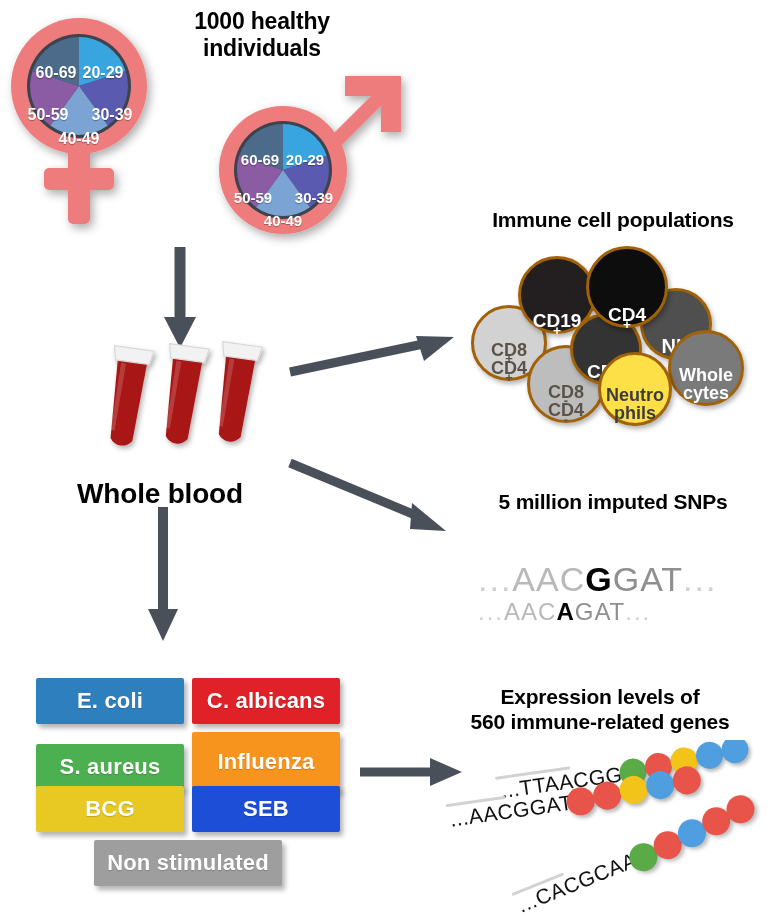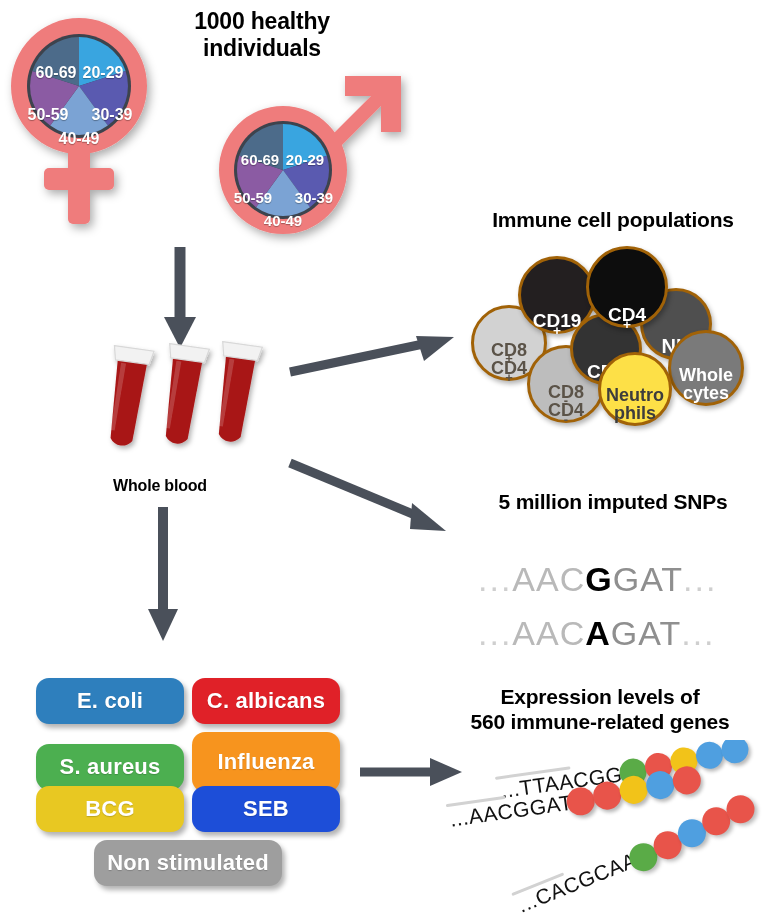--- a/index.html
+++ b/index.html
@@ -68,21 +68,21 @@
     letter-spacing: 1px;
   }
   .snp-faint { color: #b9b9b9; }
   .snp-mid   { color: #8f8f8f; }
   .snp-dark  { color: #000000; font-weight: bold; }
   .snp-dots  { color: #cfcfcf; letter-spacing: 2px; }
 
   
   .pill {
     position: absolute;
-    border-radius: 13px;
+    border-radius: 2px;
     display: flex;
     align-items: center;
     justify-content: center;
     color: #ffffff;
     font-weight: bold;
     font-size: 22px;
     letter-spacing: 0.2px;
     box-shadow: 3px 4px 5px rgba(0,0,0,0.30);
     text-shadow: 0 1px 1px rgba(0,0,0,0.18);
   }
@@ -204,21 +204,21 @@
       <g filter="url(#tshadow)">
         <g transform="rotate(8 138 58)">
           <path d="M122,12 L152,12 L148,96 A13,13 0 0,1 126,96 Z" fill="#a81414"></path>
           <path d="M117,4 L157,4 L154,18 L120,18 Z" fill="#f2f2f2" stroke="#d8d8d8" stroke-width="1.2"></path>
           <path d="M126,20 L131,20 L129,88 L125,88 Z" fill="#ffffff" opacity="0.18"></path>
         </g>
       </g>
     </svg>
   </div>
 
-  <div class="abs heading" style="left:60px; top:477px; width:200px; font-size:16px;">Whole blood</div>
+  <div class="abs heading" style="left:60px; top:477px; width:200px; font-size:28px;">Whole blood</div>
 
   <svg class="abs" style="left:288px; top:330px; width:175px; height:50px;" width="175" height="50" viewBox="0 0 175 50">
     <line x1="2" y1="42" x2="140" y2="13" stroke="#4a505a" stroke-width="9"></line>
     <polygon points="166,7 128,6 136,31" fill="#4a505a"></polygon>
   </svg>
 
   <svg class="abs" style="left:288px; top:455px; width:175px; height:90px;" width="175" height="90" viewBox="0 0 175 90">
     <line x1="2" y1="8" x2="132" y2="62" stroke="#4a505a" stroke-width="9"></line>
     <polygon points="158,76 124,48 122,74" fill="#4a505a"></polygon>
   </svg>
@@ -276,21 +276,21 @@
       </div>
     </div>
   </div>
 
   <div class="abs heading" style="left:455px; top:490px; width:316px; font-size:21px;">5 million imputed SNPs</div>
 
   <div class="abs" style="left:470px; top:528px; width:290px; height:92px;margin-top:32px;">
     <div class="snp-row" style="left:8px; top:0px; font-size:34px;">
       <span class="snp-dots">...</span><span class="snp-faint">AAC</span><span class="snp-dark">G</span><span class="snp-mid">GAT</span><span class="snp-dots">...</span>
     </div>
-    <div class="snp-row" style="left:8px; top:54px; font-size:34px;">
+    <div class="snp-row" style="left:8px; top:38px; font-size:24px;">
       <span class="snp-dots">...</span><span class="snp-faint">AAC</span><span class="snp-dark">A</span><span class="snp-mid">GAT</span><span class="snp-dots">...</span>
     </div>
   </div>
 
   <div class="abs" style="left:36px; top:678px; width:300px; height:216px;">
     <div class="pill" style="left:0px; top:0px; width:148px; height:46px; background:#2e7fbd;">E. coli</div>
     <div class="pill" style="left:156px; top:0px; width:148px; height:46px; background:#e02128;">C. albicans</div>
 
     <div class="pill" style="left:0px; top:66px; width:148px; height:46px; background:#4caf50;">S. aureus</div>
     <div class="pill" style="left:156px; top:54px; width:148px; height:60px; background:#f7941e;">Influenza</div>

